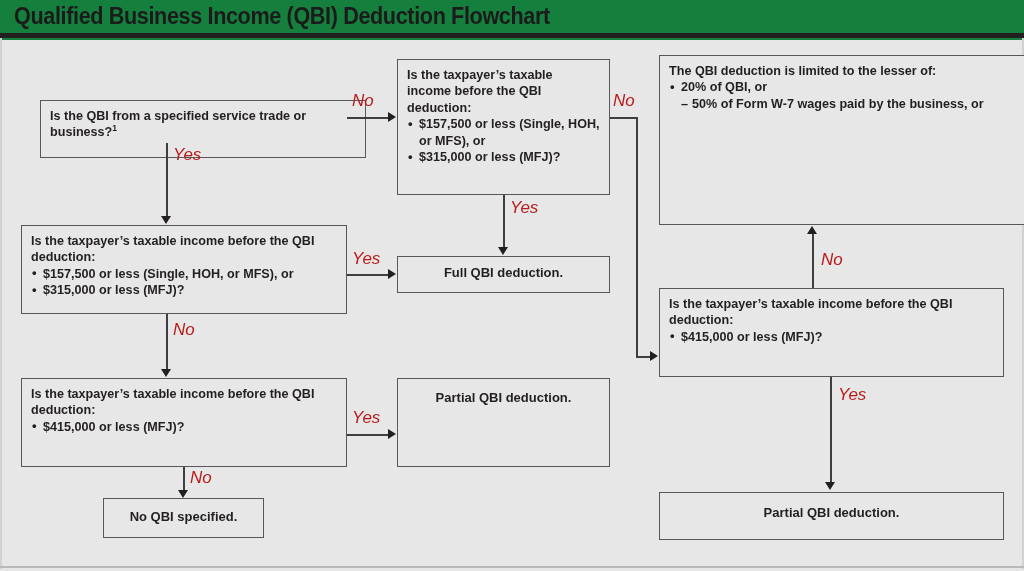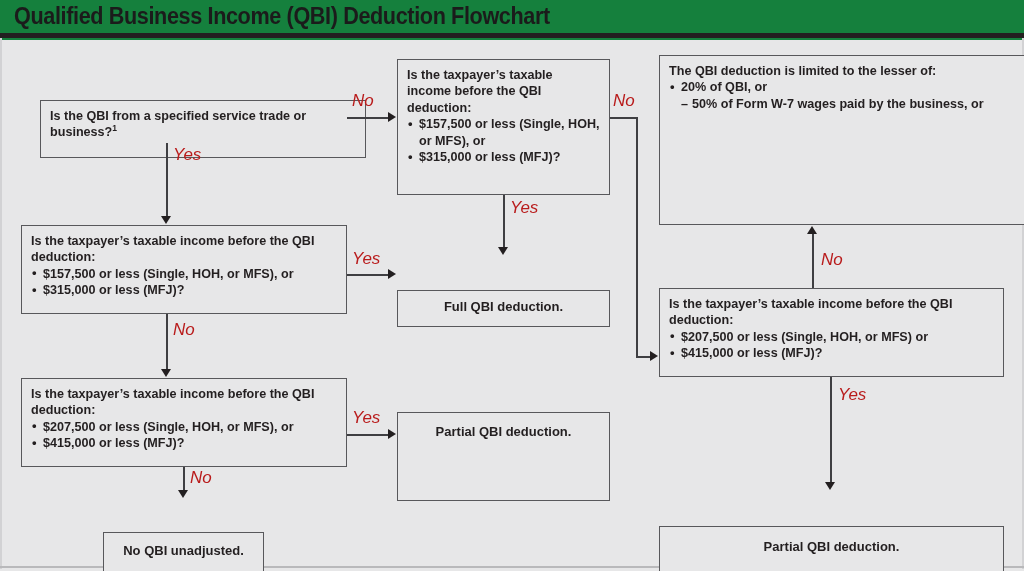--- a/index.html
+++ b/index.html
@@ -80,21 +80,20 @@
     padding: 7px 9px 6px 9px;
     font-weight: bold;
   }
   .node p {
     margin: 0;
   }
   .result {
     text-align: center;
     font-weight: bold;
     font-size: 13px;
-    margin-top: 34px;
   }
   .result .pad {
     padding-top: 11px;
   }
 
   
   ul.blist {
     margin: 0;
     padding: 0;
     list-style: none;
@@ -223,43 +222,41 @@
   <div class="node result" style="left:397px; top:256px; width:213px; height:37px;">
     <div class="pad" style="padding-top:8px;">
       <p>Full QBI deduction.</p>
     </div>
   </div>
 
   <div class="node" style="left:21px; top:378px; width:326px; height:89px;">
     <div class="pad">
       <p>Is the taxpayer’s taxable income before the QBI deduction:</p>
       <ul class="blist">
-        <li>$207,500 or less (Single, HOH, or MFS), or</li>
         <li>$415,000 or less (MFJ)?</li>
       </ul>
     </div>
   </div>
 
   <div class="node result" style="left:397px; top:378px; width:213px; height:89px;">
     <div class="pad" style="padding-top:11px;">
       <p>Partial QBI deduction.</p>
     </div>
   </div>
 
   <div class="node result" style="left:103px; top:498px; width:161px; height:40px;">
     <div class="pad" style="padding-top:10px;">
-      <p>No QBI unadjusted.</p>
+      <p>No QBI specified.</p>
     </div>
   </div>
 
   <div class="node" style="left:659px; top:288px; width:345px; height:89px;">
     <div class="pad">
       <p>Is the taxpayer’s taxable income before the QBI deduction:</p>
       <ul class="blist">
-        <li>$207,500 or less (Single, HOH, or MFS) or</li>
         <li>$415,000 or less (MFJ)?</li>
       </ul>
     </div>
   </div>
 
   <div class="node result" style="left:659px; top:492px; width:345px; height:48px;">
     <div class="pad" style="padding-top:12px;">
       <p>Partial QBI deduction.</p>
     </div>
   </div>

